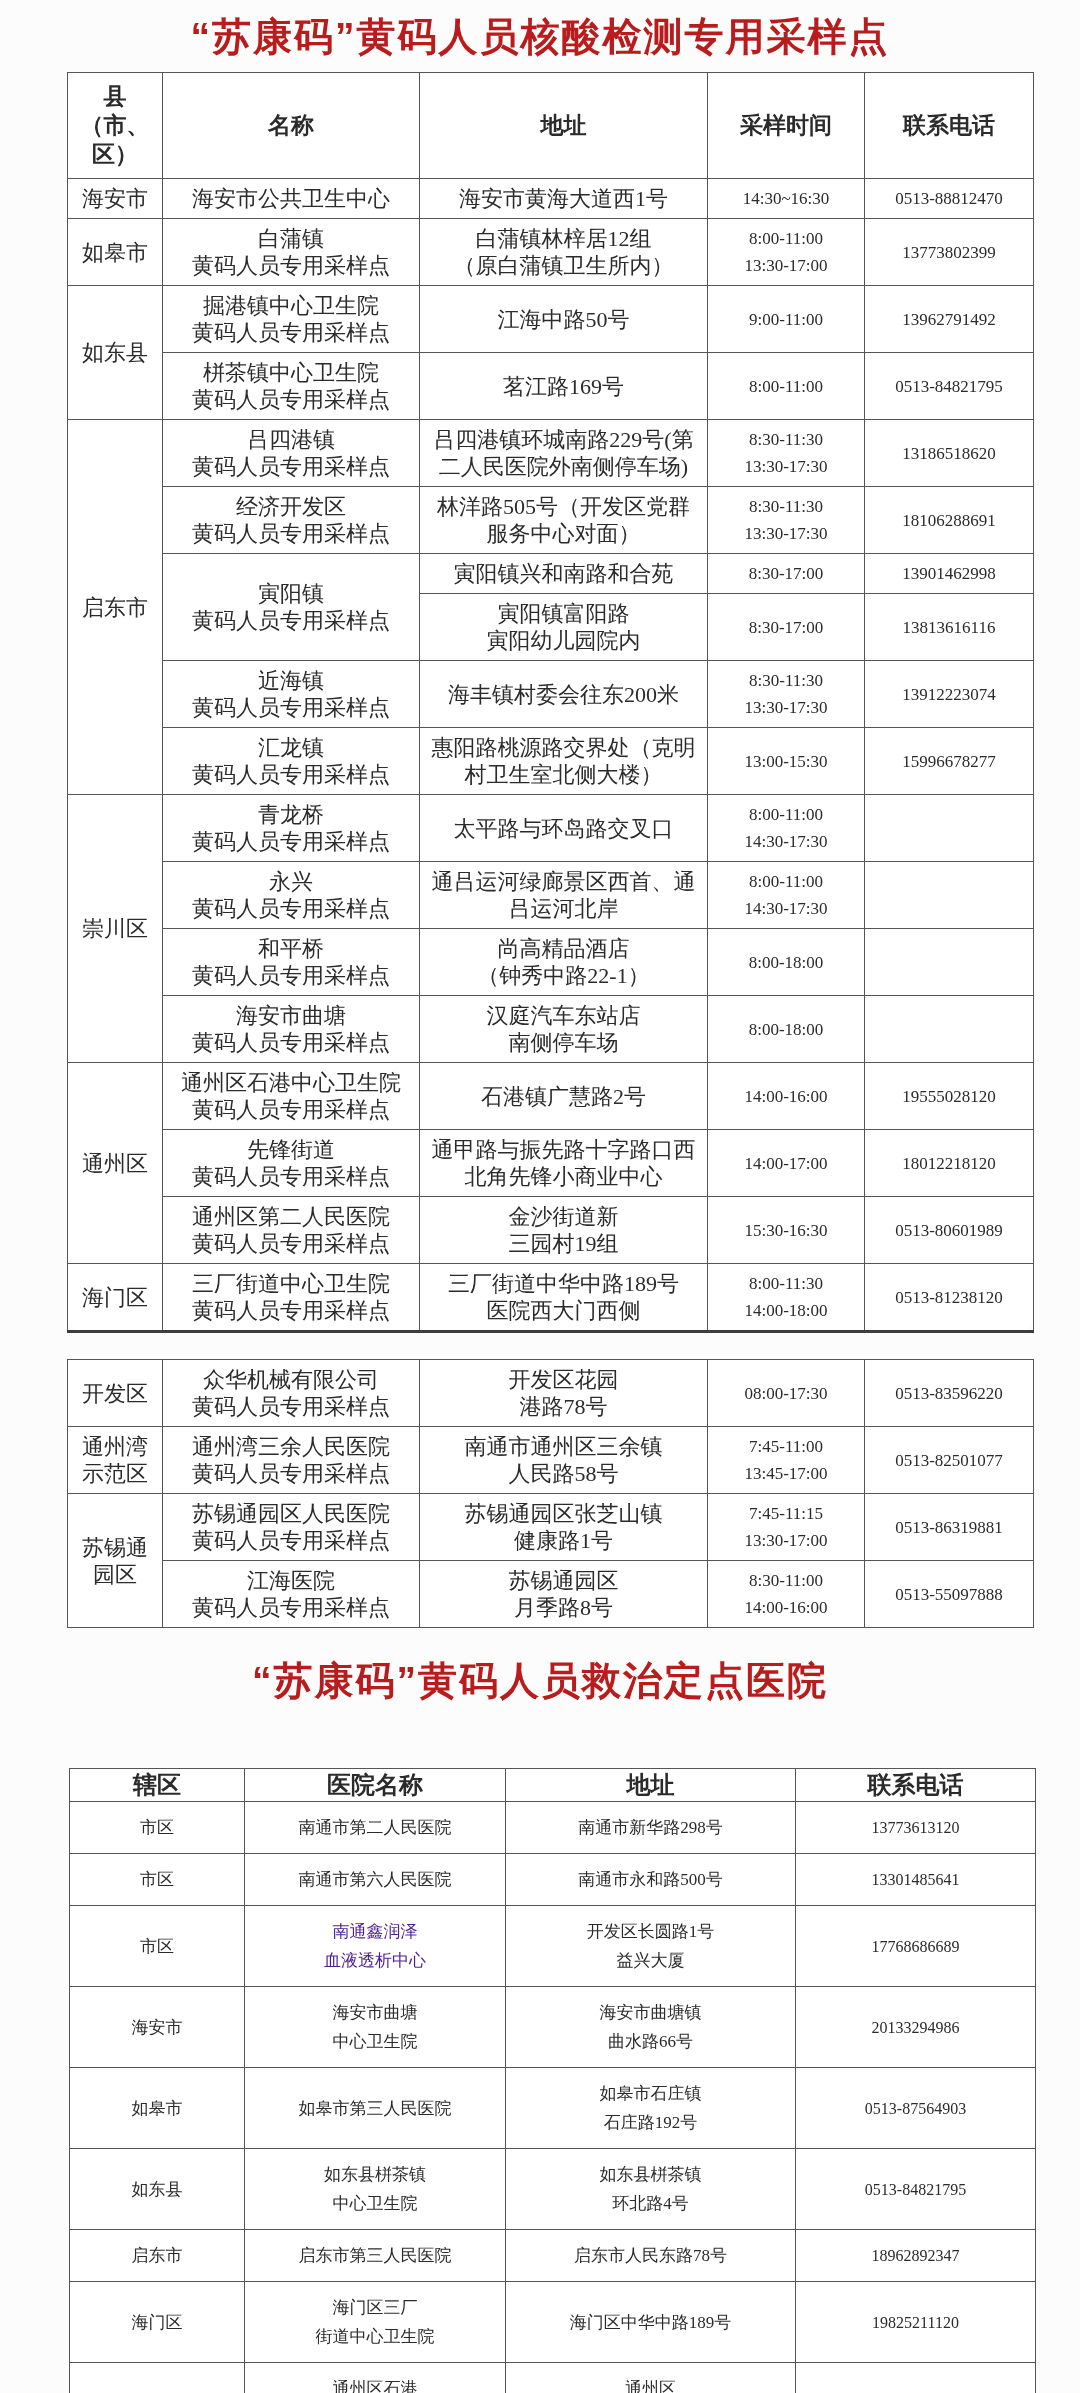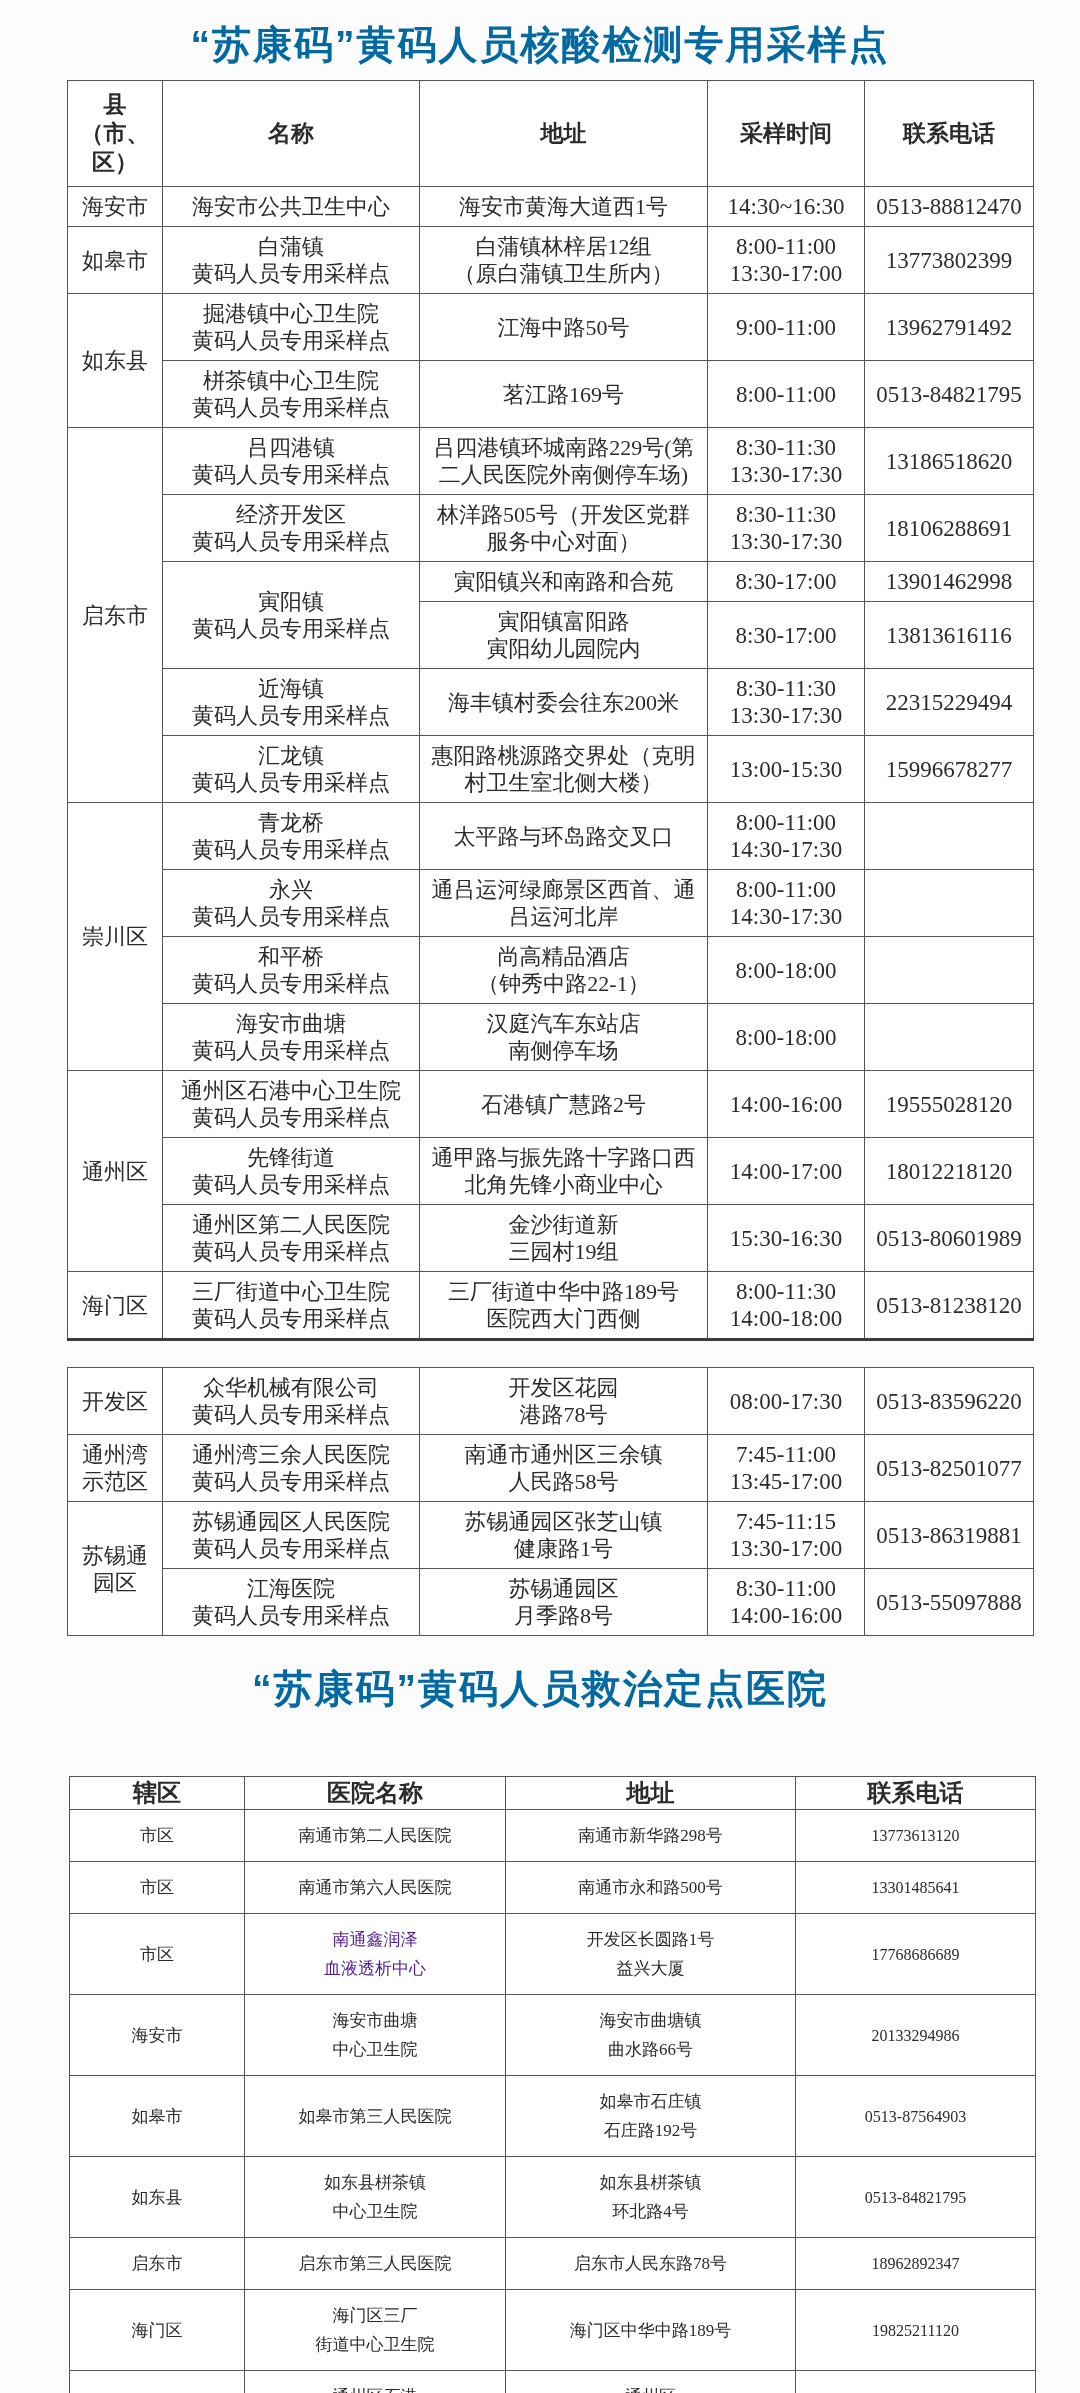--- a/index.html
+++ b/index.html
@@ -2,42 +2,42 @@
 <html><head>
 <meta charset="utf-8">
 <style>
   html,body{margin:0;padding:0;}
   body{
     width:1080px;height:2393px;overflow:hidden;
     background:#fcfcfc;color:#2b2b2b;
     font-family:"Liberation Serif", serif;
   }
   .doc-title{
-    margin:8px;text-align:center;color:#0369a1;
+    margin:0;text-align:center;color:#b91c1c;
     font-family:"Liberation Sans", sans-serif;
     font-weight:900;font-size:39px;line-height:46px;letter-spacing:2px;
   }
   #sampling-title{padding-top:14px;}
   #hospital-title{margin-top:30px;}
   table{
     border-collapse:collapse;table-layout:fixed;background:#fff;
   }
   .t1{width:966px;margin-left:67px;}
   .t2{width:966px;margin-left:69px;}
   #sampling-part1{margin-top:12px;border-bottom:3px solid #3d3d3d;border-radius:19px;}
   #sampling-part2{margin-top:26px;}
   #hospital-table{margin-top:64px;}
   th,td{
     border:1px solid #555;
     text-align:center;vertical-align:middle;
     white-space:pre-line;overflow:hidden;
   }
   .t1 th{font-size:23px;font-weight:bold;padding:9px 2px;line-height:29px;}
   .t1 td{font-size:22px;line-height:27px;padding:6px 4px;}
-  .t1 .c-time,.t1 .c-phone{font-size:23px;}
+  .t1 .c-time,.t1 .c-phone{font-size:17px;}
   .t2 th{font-size:24px;font-weight:bold;padding:1px 2px;line-height:30px;}
   .t2 td{font-size:17px;line-height:29px;padding:11px 6px;}
   .t2 .c-phone{font-size:16px;}
 </style>
 </head>
 <body>
 
 <h1 class="doc-title" id="sampling-title">“苏康码”黄码人员核酸检测专用采样点</h1>
 
 <table class="t1" id="sampling-part1">
@@ -121,21 +121,21 @@
 寅阳幼儿园院内</td>
         <td class="c-time">8:30-17:00</td>
         <td class="c-phone">13813616116</td>
       </tr>
       <tr>
         <td class="c-site-name">近海镇
 黄码人员专用采样点</td>
         <td class="c-address">海丰镇村委会往东200米</td>
         <td class="c-time">8:30-11:30
 13:30-17:30</td>
-        <td class="c-phone">22315229494</td>
+        <td class="c-phone">13912223074</td>
       </tr>
       <tr>
         <td class="c-site-name">汇龙镇
 黄码人员专用采样点</td>
         <td class="c-address">惠阳路桃源路交界处（克明
 村卫生室北侧大楼）</td>
         <td class="c-time">13:00-15:30</td>
         <td class="c-phone">15996678277</td>
       </tr>
       <tr>

